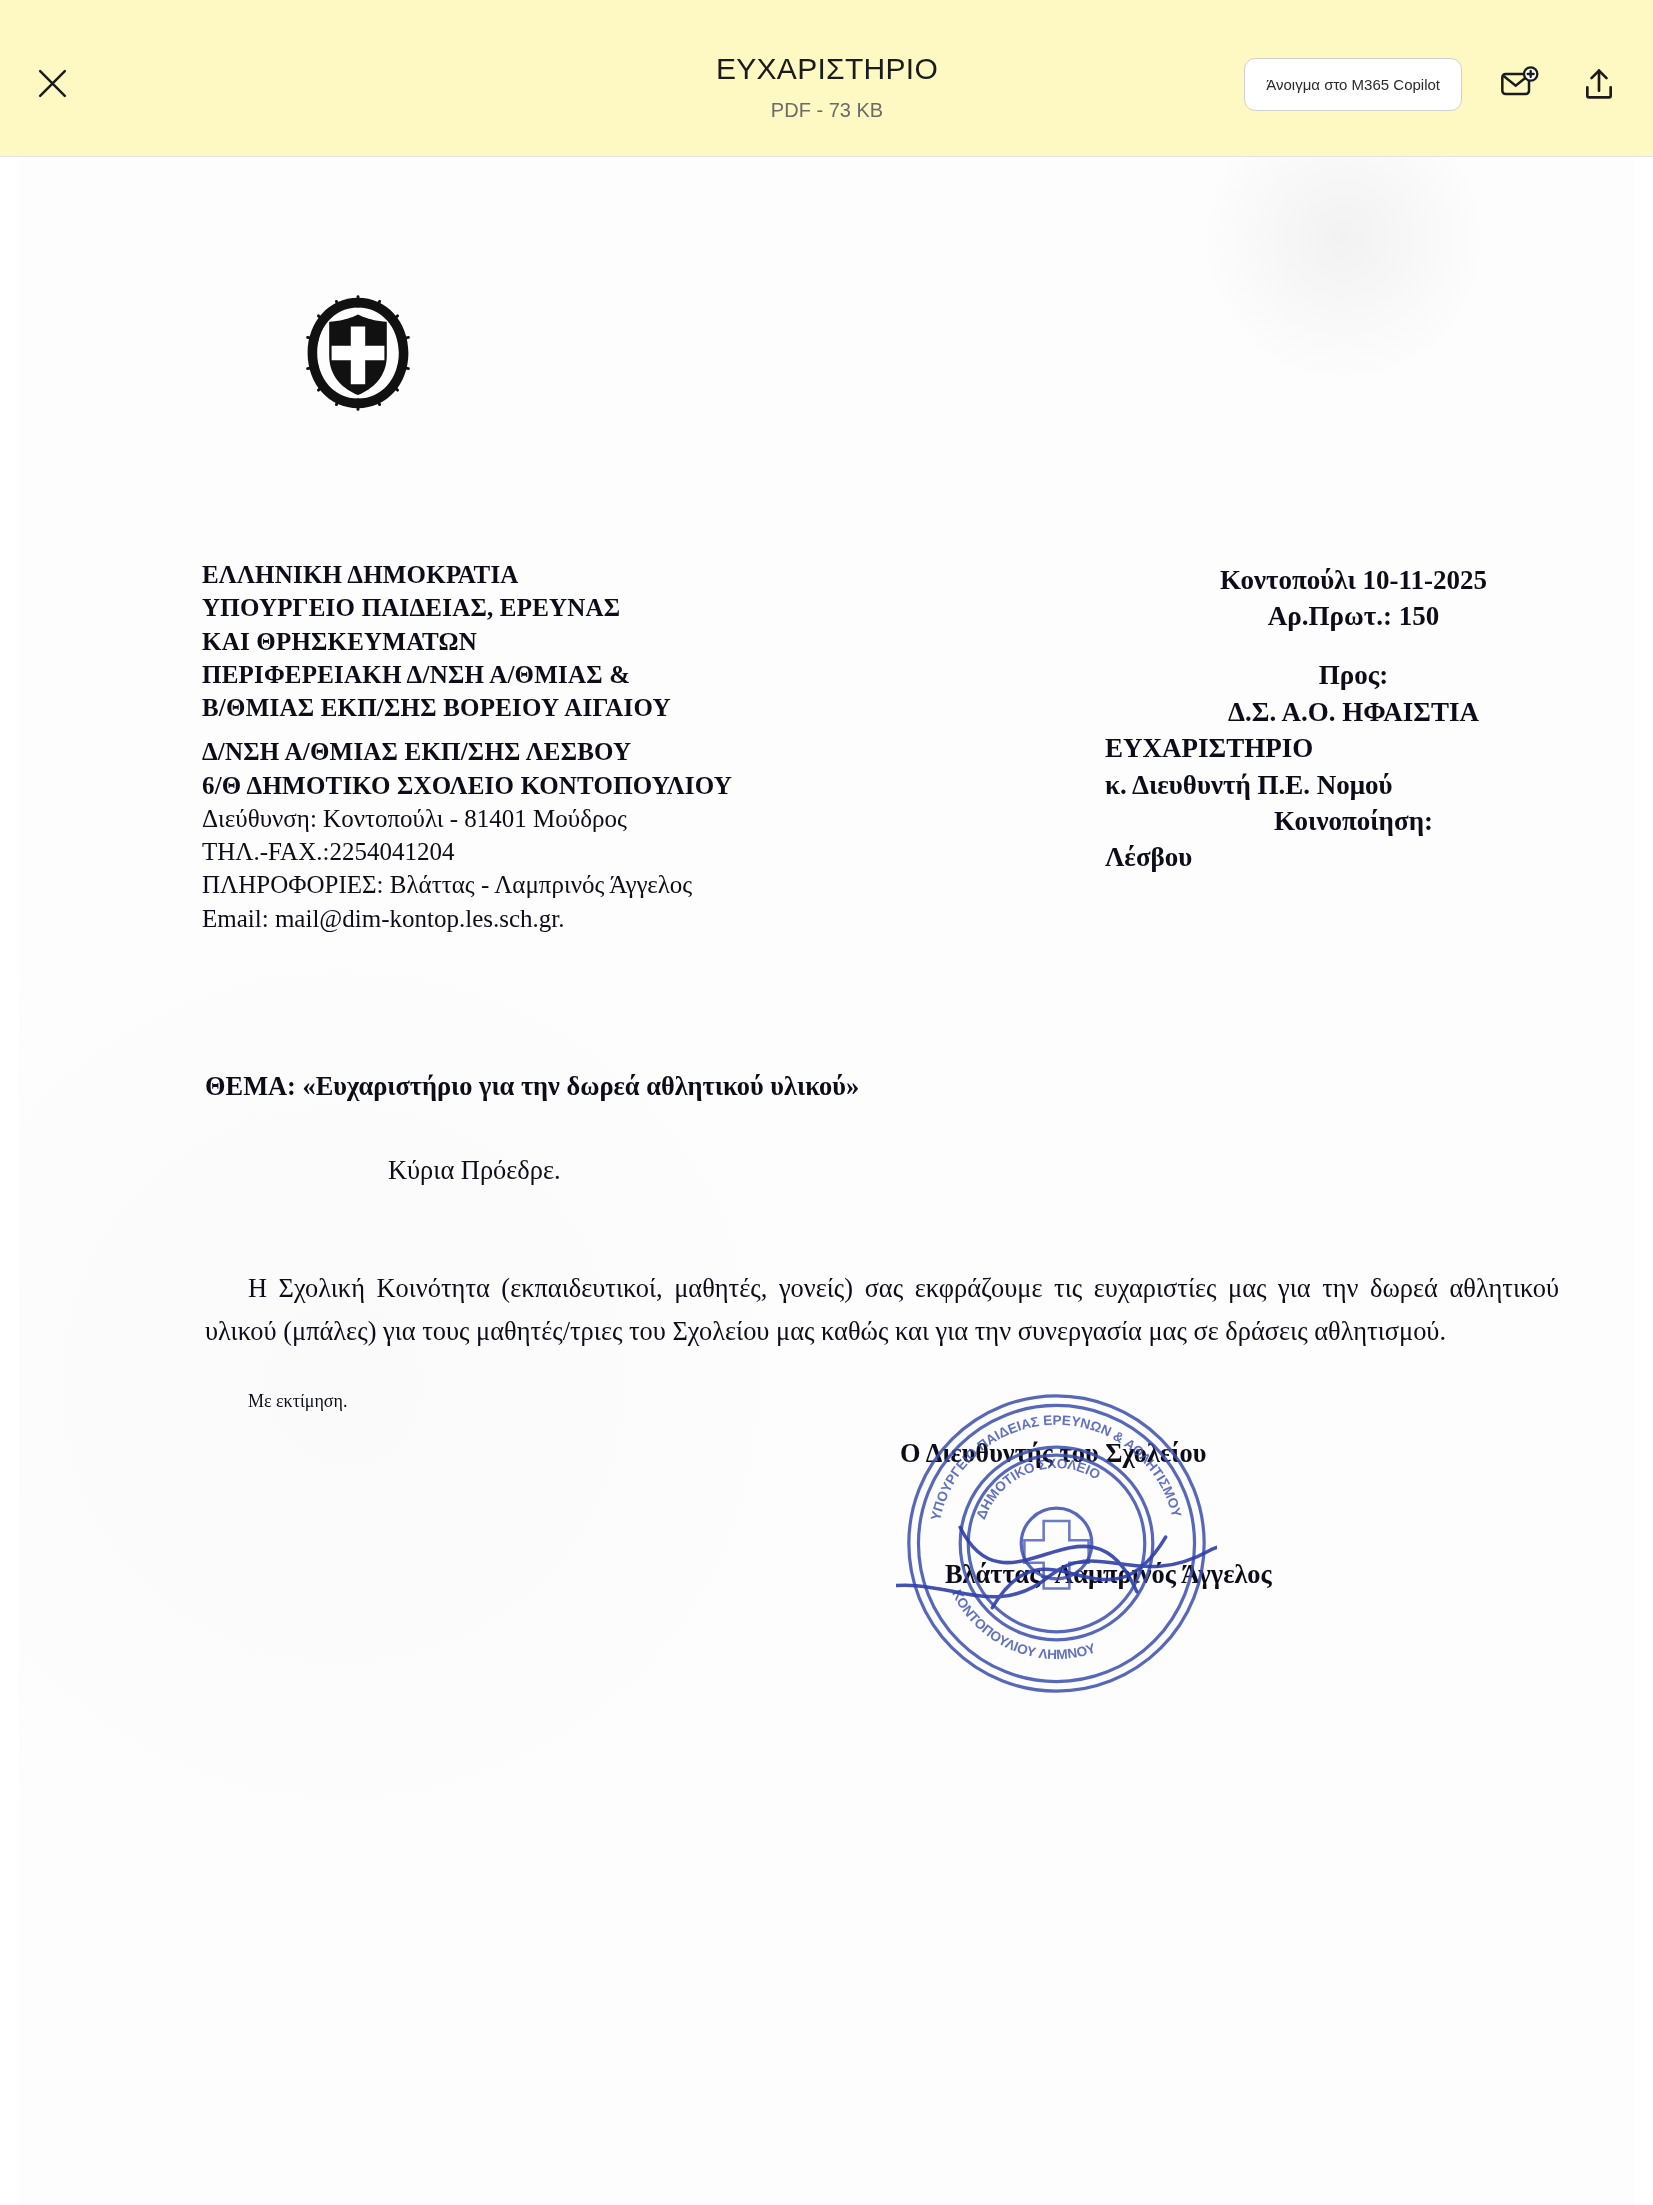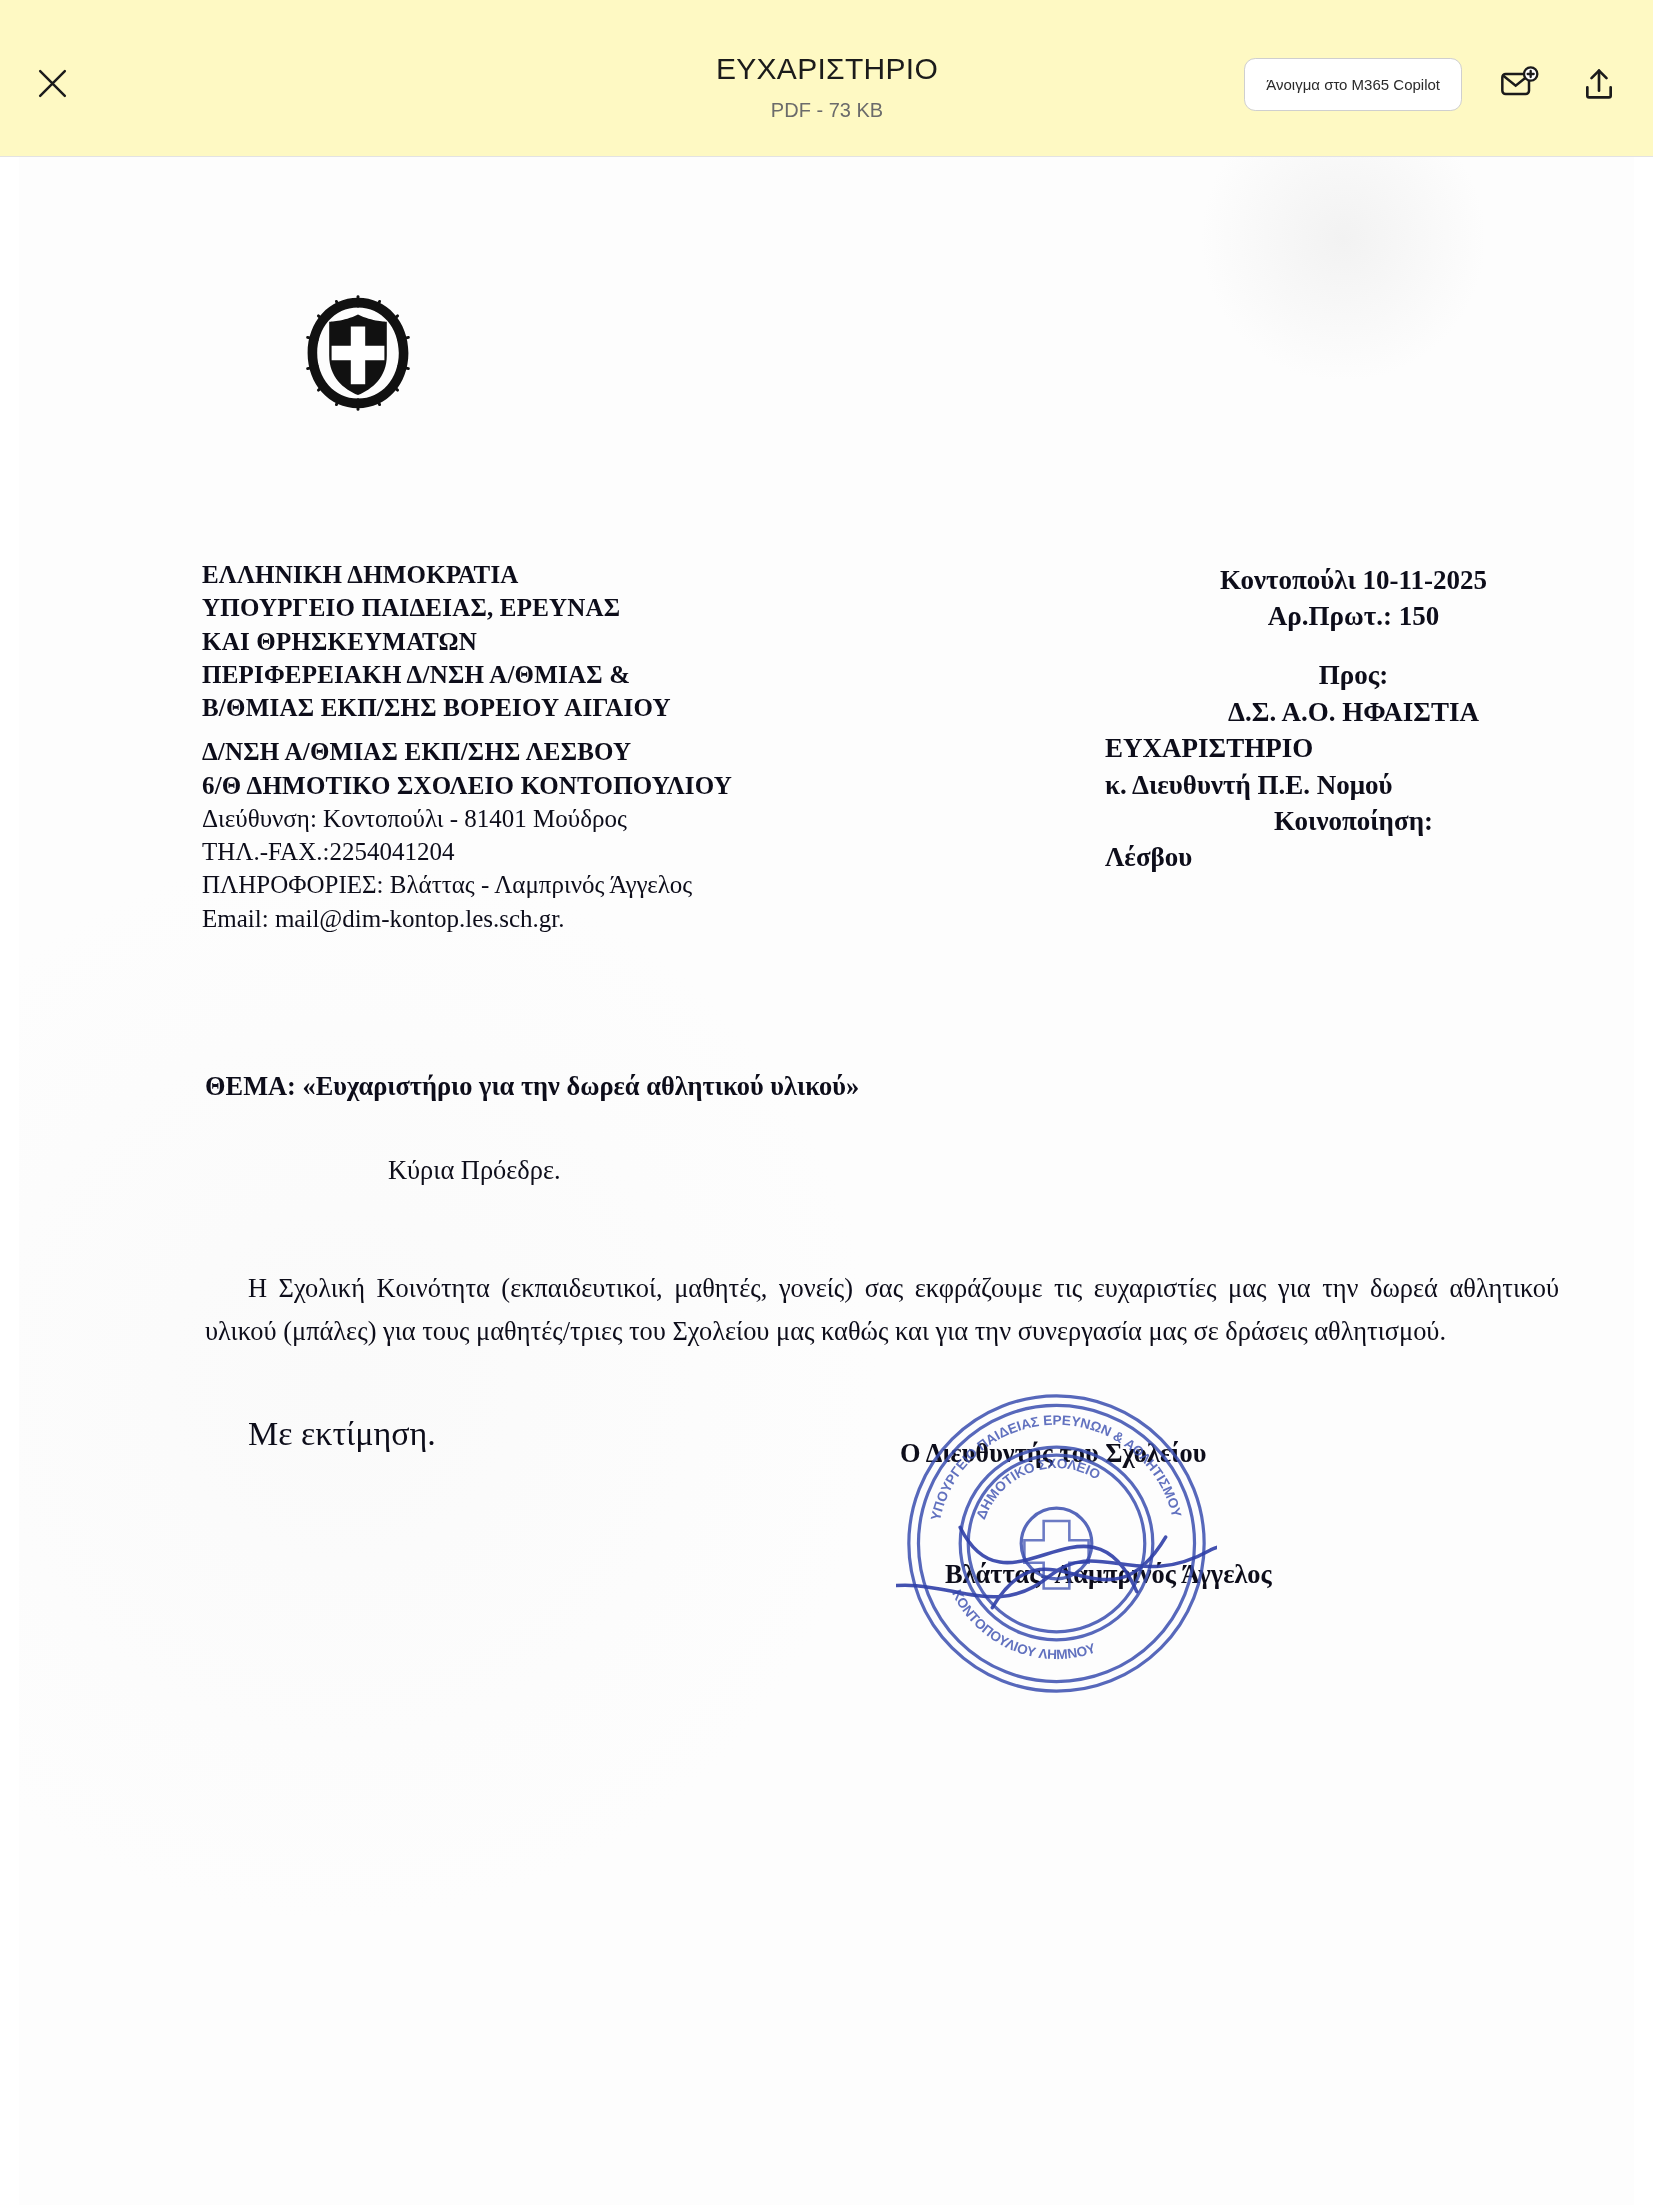--- a/index.html
+++ b/index.html
@@ -149,24 +149,23 @@
     left: 186px; top: 1110px;
     width: 1354px;
     font-size: 26.4px;
     line-height: 1.62;
     text-align: justify;
     text-indent: 43px;
   }
   .closing {
     position: absolute;
     left: 186px; top: 1234px;
-    font-size: 34px;
+    font-size: 18px;
     text-indent: 43px;
     width: 481px;
-    margin-top: 24px;
   }
   .sig-title {
     position: absolute;
     left: 881px; top: 1281px;
     font-size: 26.4px;
     font-weight: bold;
   }
   .sig-name {
     position: absolute;
     left: 926px; top: 1402px;

